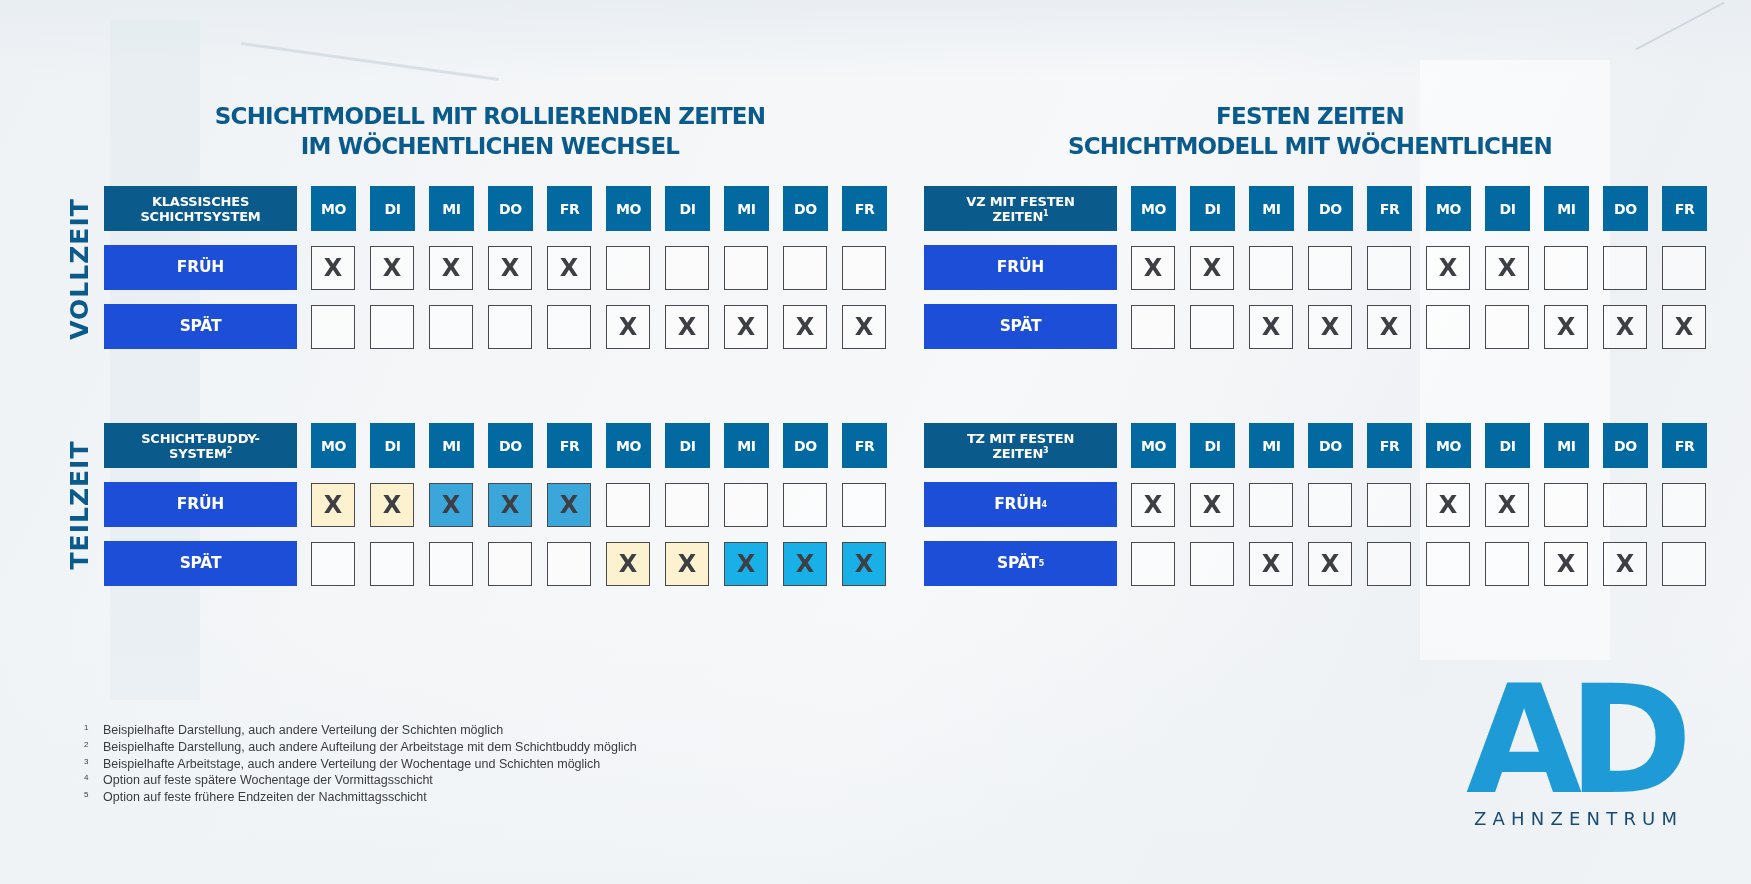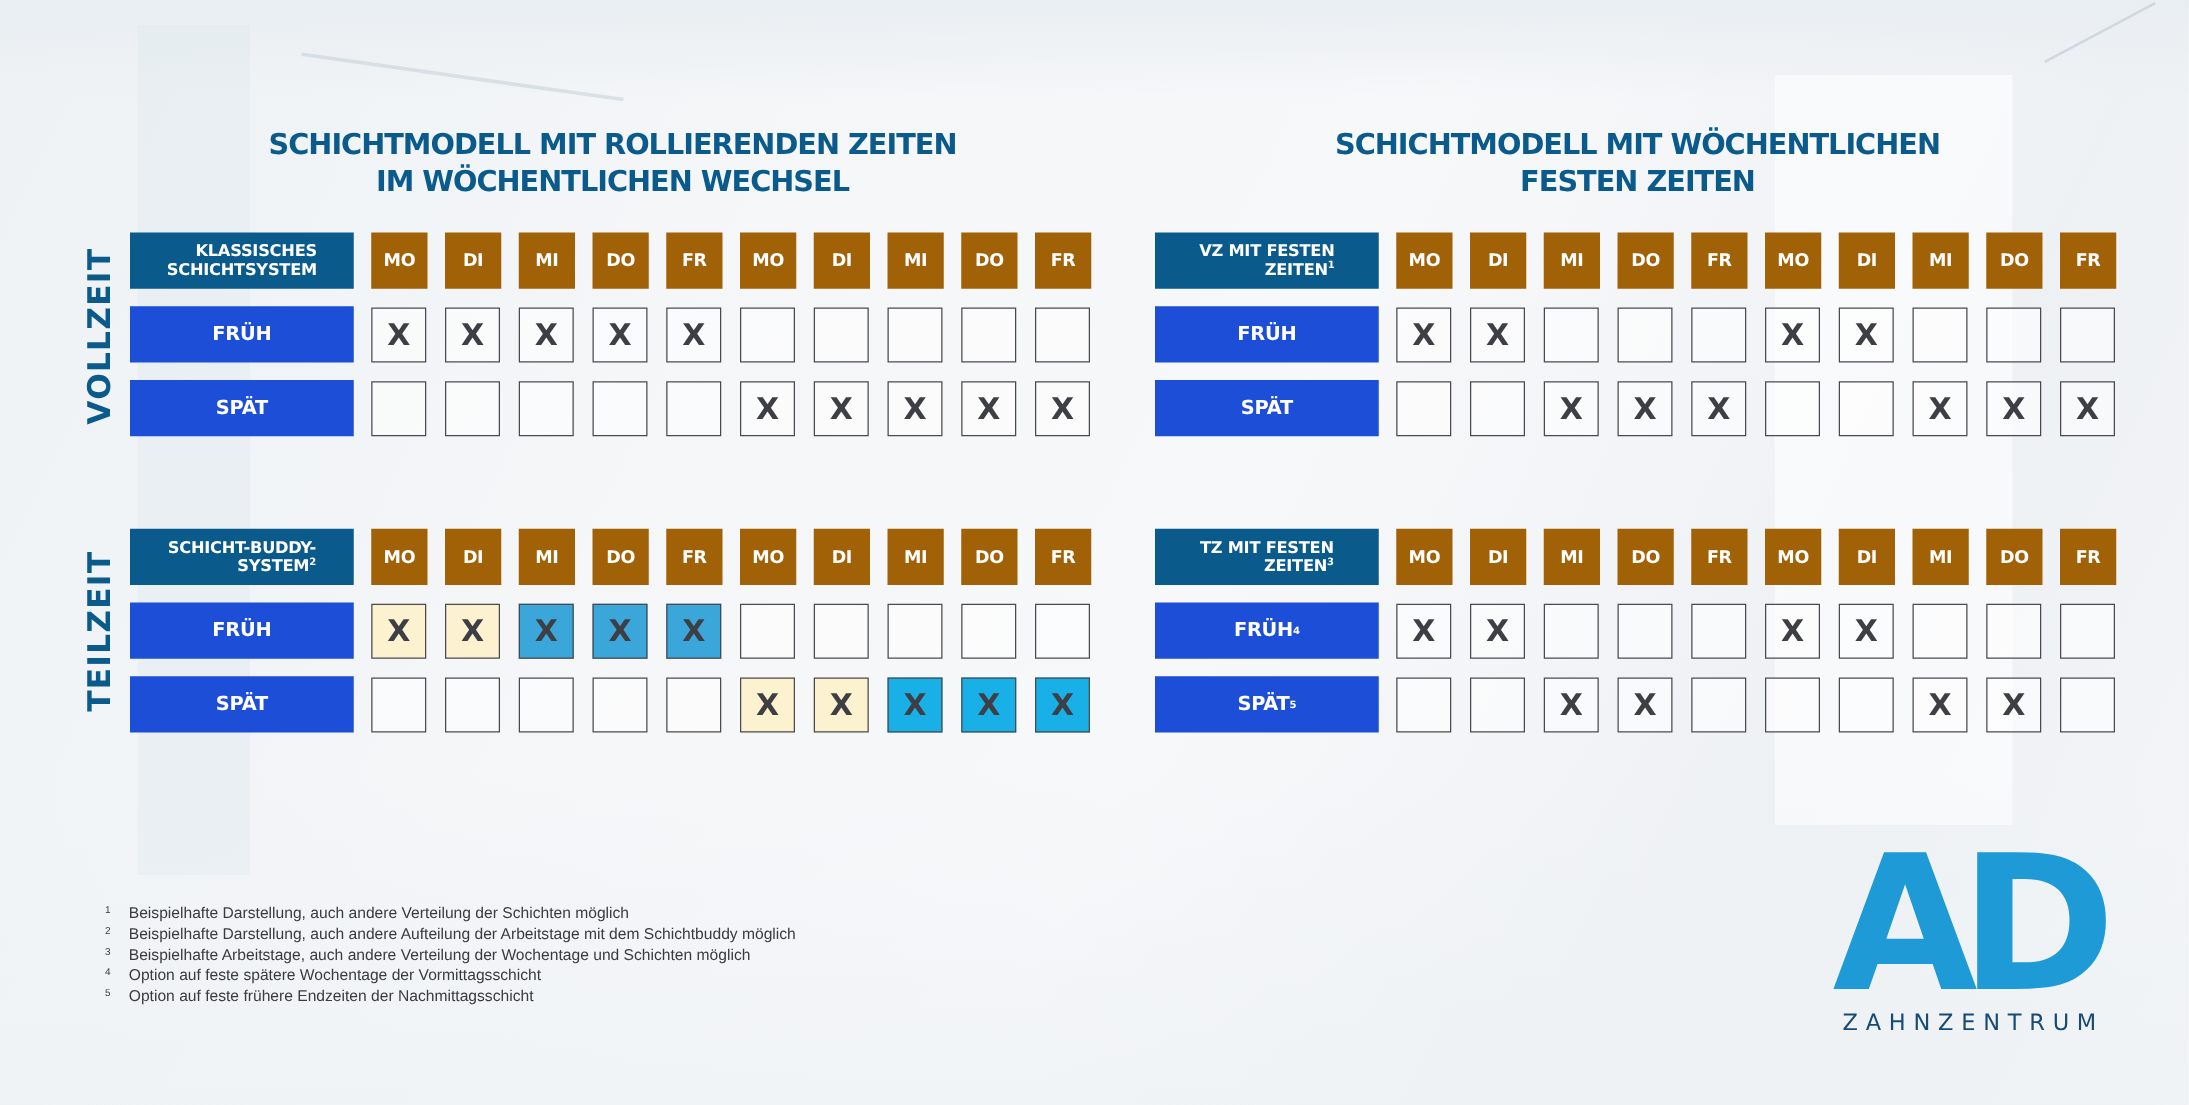--- a/index.html
+++ b/index.html
@@ -51,39 +51,39 @@
   .side-teilzeit { left: 0px; top: 490px; }
 
   .block { position: absolute; }
   .blk-tl { left: 104px; top: 186px; }
   .blk-tr { left: 924px; top: 186px; }
   .blk-bl { left: 104px; top: 423px; }
   .blk-br { left: 924px; top: 423px; }
 
   .row { display: flex; align-items: center; height: 45px; margin-bottom: 14px; }
   .label-box {
-    width: 179px; height: 45px;
+    width: 193px; height: 45px;
     display: flex; align-items: center; justify-content: center;
-    text-align: right;
+    text-align: center;
     color: #ffffff;
     font-family: "DejaVu Sans", sans-serif;
     font-weight: 700;
     font-size: 13.5px;
     line-height: 15px;
     letter-spacing: -0.2px;
     margin-right: 14px;
     text-transform: uppercase;
   }
   .label-box.header { background: #0a5a8c; font-size: 13px; }
   .label-box.shift { background: #1d4ed8; font-size: 15.5px; }
   .label-box sup { font-size: 8px; vertical-align: super; line-height: 0; }
 
   .day-head {
     width: 45px; height: 45px;
-    background: #a16207;
+    background: #0369a1;
     color: #ffffff;
     display: flex; align-items: center; justify-content: center;
     font-family: "DejaVu Sans", sans-serif;
     font-weight: 700;
     font-size: 14px;
     letter-spacing: -0.3px;
     margin-right: 14px;
   }
   .cell {
     width: 44px; height: 44px;
@@ -142,22 +142,22 @@
 <div class="bg-shape bg3"></div>
 <div class="bg-shape bg4"></div>
 <div class="bg-shape bg5"></div>
 <div class="bg-shape bg6"></div>
 
 <div class="title title-left">
   <span>SCHICHTMODELL MIT ROLLIERENDEN ZEITEN</span>
   <span>IM WÖCHENTLICHEN WECHSEL</span>
 </div>
 <div class="title title-right">
+  <span>FESTEN ZEITEN</span>
   <span>SCHICHTMODELL MIT WÖCHENTLICHEN</span>
-  <span>FESTEN ZEITEN</span>
 </div>
 
 <div class="side-label side-vollzeit">VOLLZEIT</div>
 <div class="side-label side-teilzeit">TEILZEIT</div>
 
 <div class="block blk-tl">
     <div class="row">
       <div class="label-box header">
         <div>
           <div><span>KLASSISCHES</span></div>

